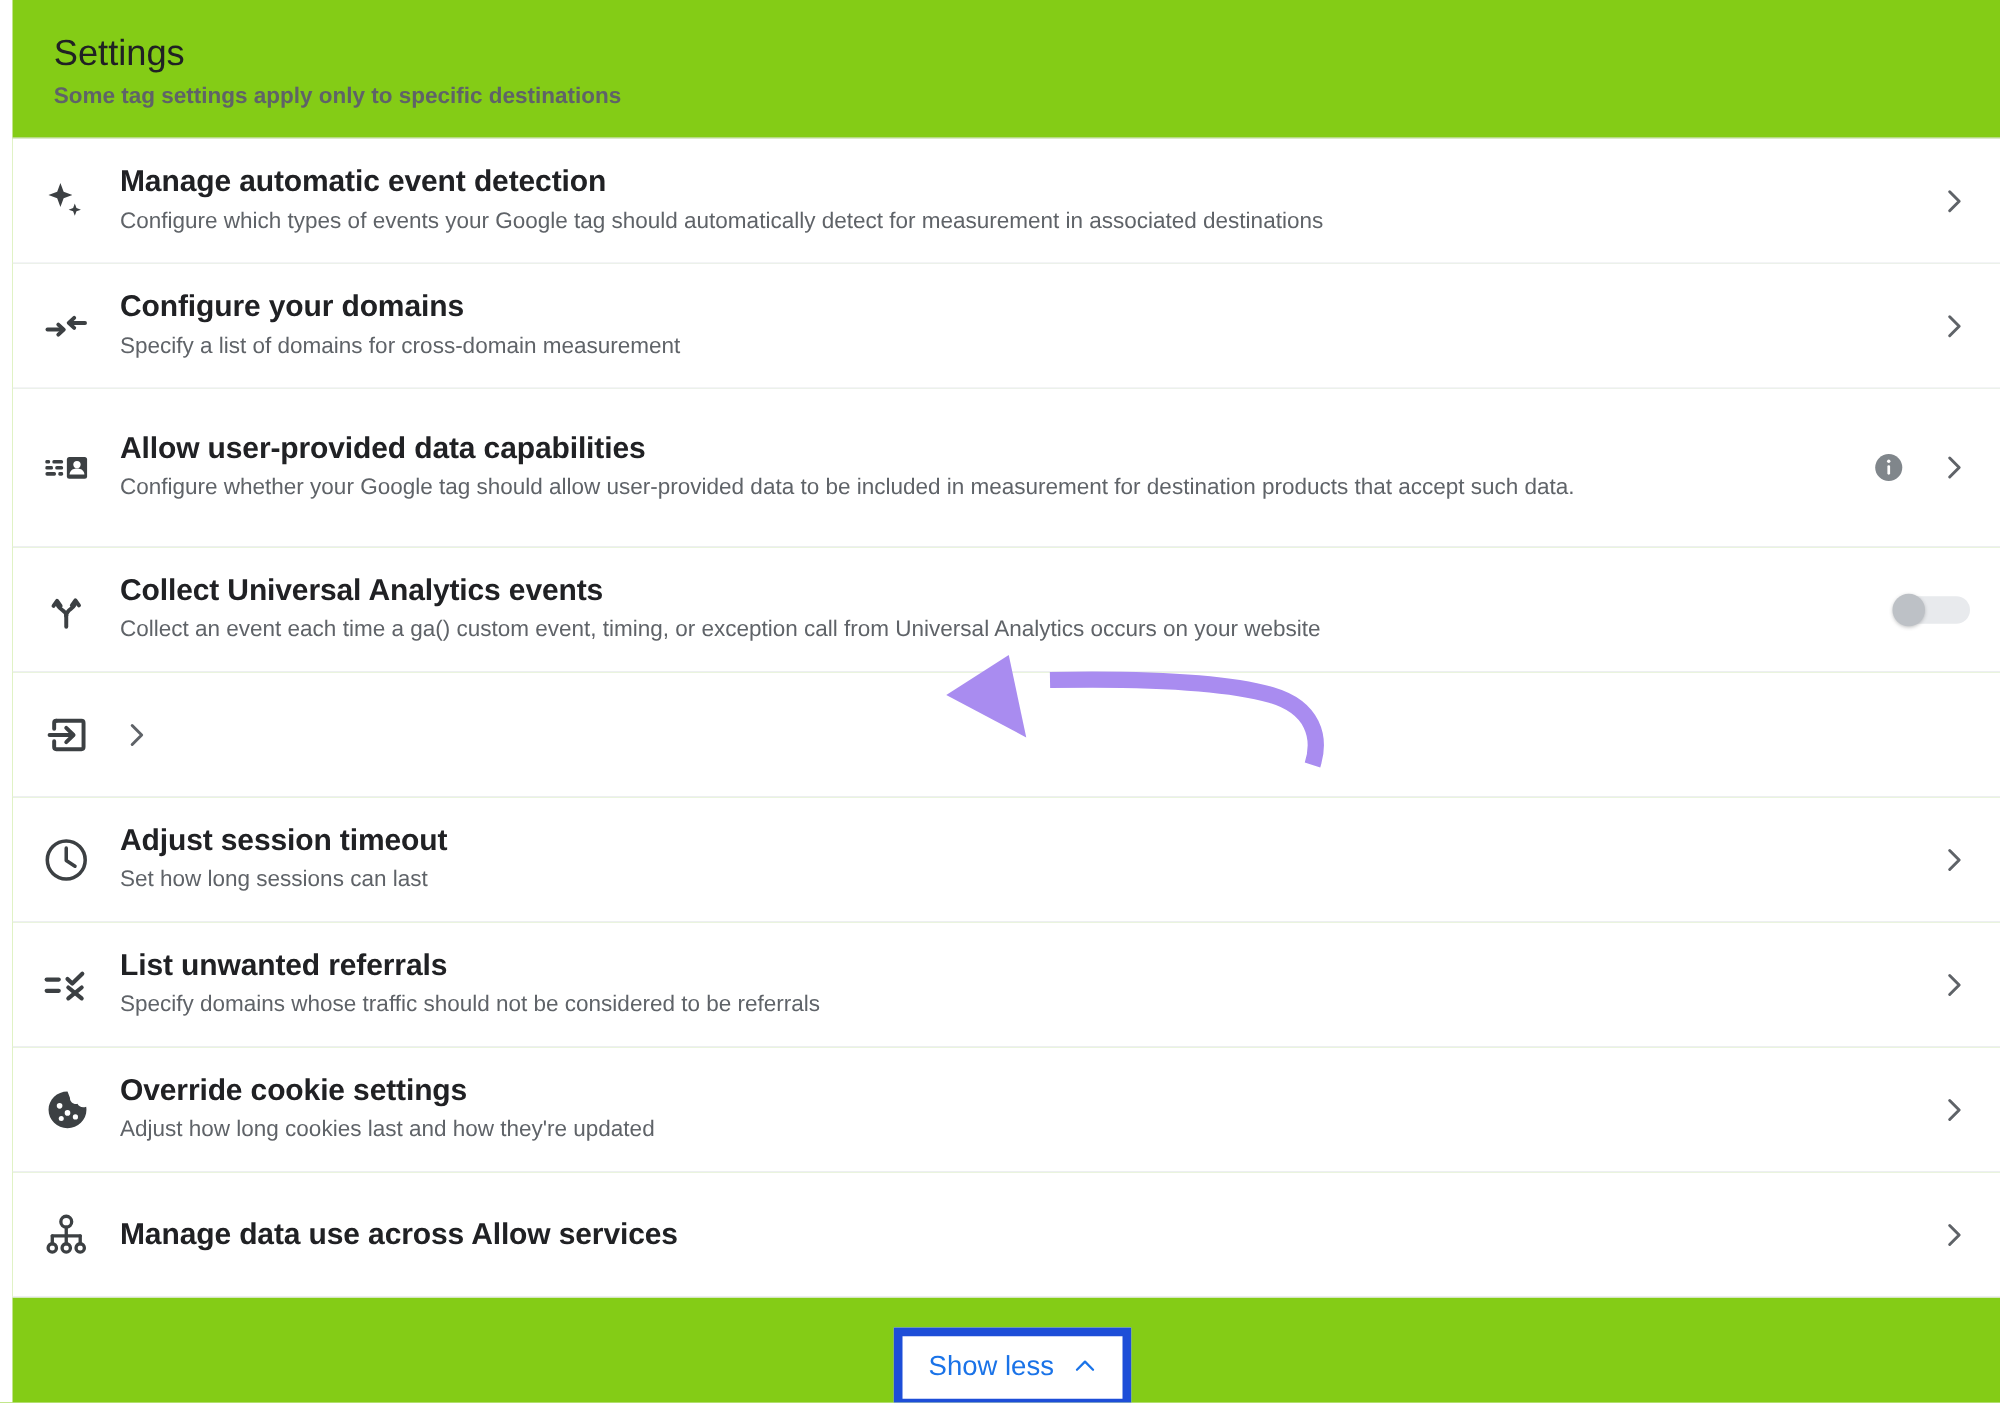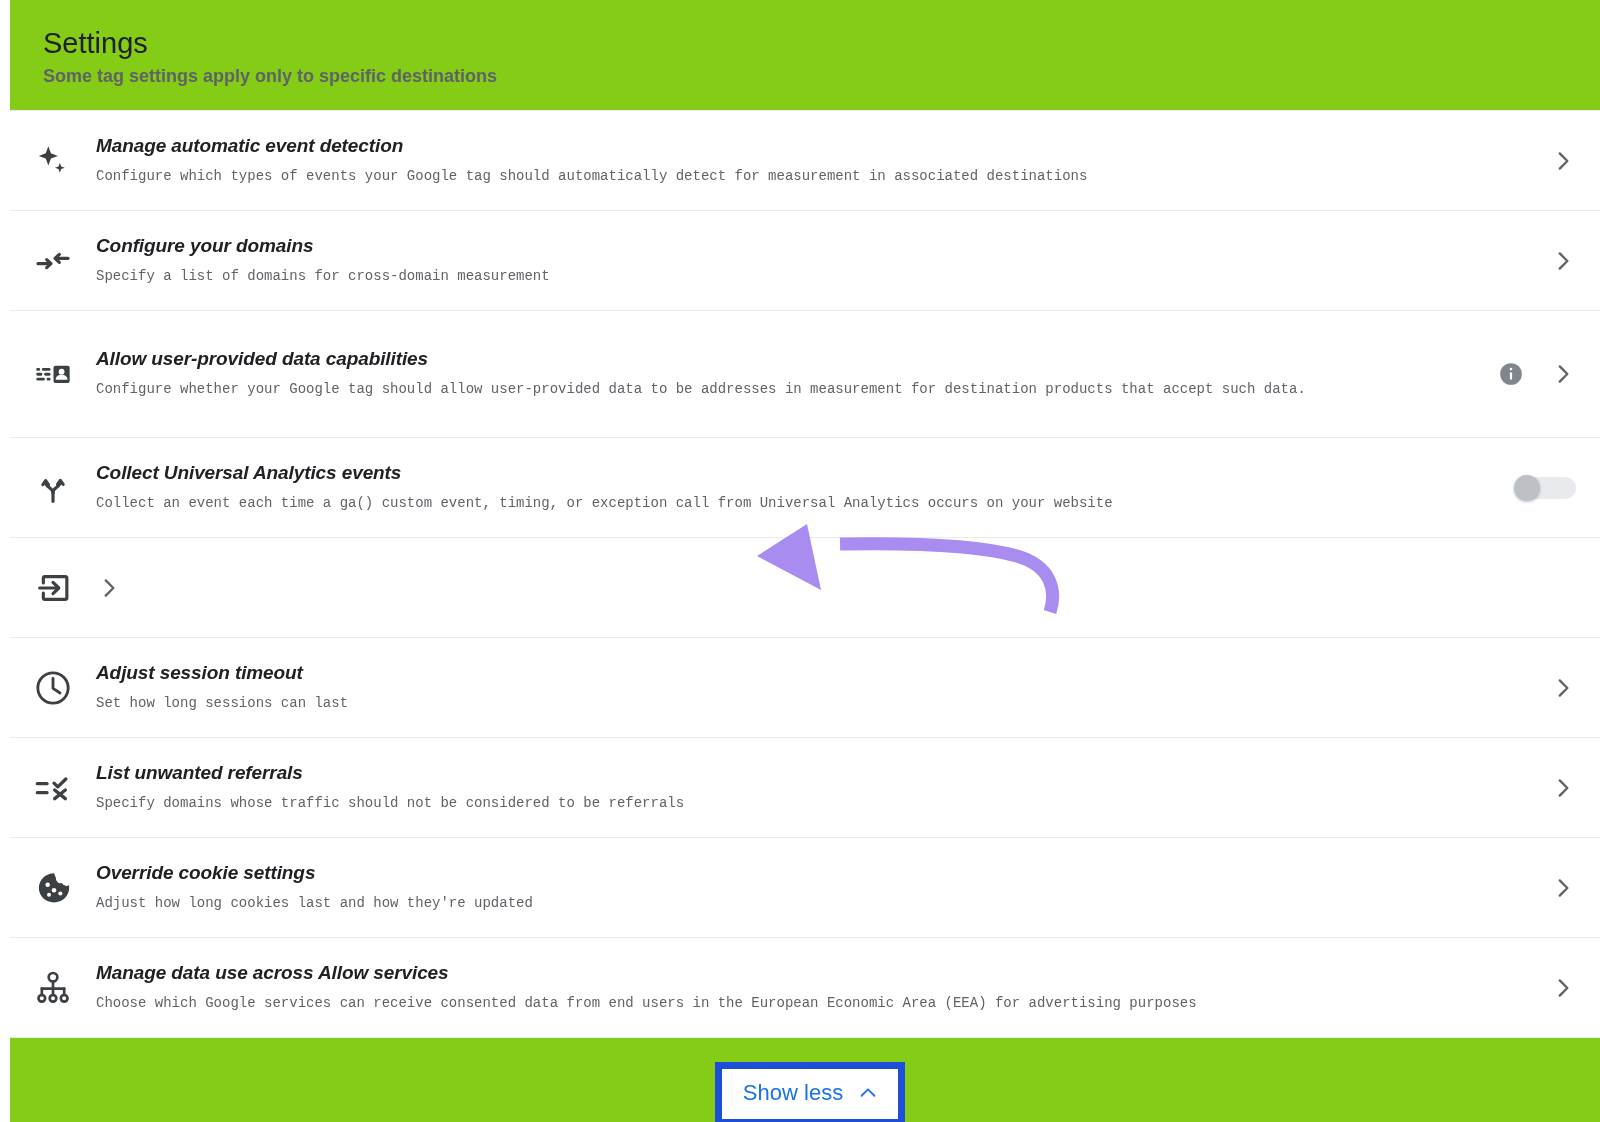--- a/index.html
+++ b/index.html
@@ -70,34 +70,32 @@
   }
   .row-icon svg {
     display: block;
   }
   .row-body {
     flex: 1 1 auto;
     padding-right: 20px;
     min-width: 0;
   }
   .row-title {
-    font-size: 19px;
+    font-size: 24px;
     font-weight: 700;
     color: #202124;
     line-height: 28px;
     letter-spacing: -0.1px;
-    font-style: italic;
   }
   .row-desc {
-    font-size: 14px;
+    font-size: 18px;
     color: #5f6368;
     line-height: 28px;
     margin-top: 2px;
     max-width: 1330px;
-    font-family: Liberation Mono, monospace;
   }
   .row-trail {
     flex: 0 0 auto;
     display: flex;
     align-items: center;
     gap: 26px;
   }
   .chevron-right {
     width: 26px;
     height: 26px;
@@ -239,21 +237,21 @@
           <rect x="6.7" y="11.3" width="3.8" height="1.7" rx="0.8"></rect>
           <rect x="2" y="14.2" width="5.1" height="1.7" rx="0.8"></rect>
           <rect x="8.2" y="14.2" width="2.3" height="1.7" rx="0.7"></rect>
           <rect x="12.3" y="7" width="9.7" height="10.4" rx="1.2"></rect>
           <circle cx="17.15" cy="10.6" r="1.75" fill="#ffffff"></circle>
           <path d="M13.6 15.4c0-1.9 1.6-2.9 3.55-2.9s3.55 1 3.55 2.9z" fill="#ffffff"></path>
         </svg>
       </div>
       <div class="row-body">
         <div class="row-title">Allow user-provided data capabilities</div>
-        <div class="row-desc">Configure whether your Google tag should allow user-provided data to be addresses in measurement for destination products that accept such data.</div>
+        <div class="row-desc">Configure whether your Google tag should allow user-provided data to be included in measurement for destination products that accept such data.</div>
       </div>
       <div class="row-trail">
         <svg class="info-icon" viewBox="0 0 24 24" fill="currentColor">
             <circle cx="12" cy="12" r="10"></circle>
             <rect x="11" y="10.3" width="2" height="7" rx="1" fill="#ffffff"></rect>
             <circle cx="12" cy="7.4" r="1.25" fill="#ffffff"></circle>
           </svg>
         <svg class="chevron-right" viewBox="0 0 24 24" fill="none" stroke="currentColor" stroke-width="2.2" stroke-linecap="round" stroke-linejoin="round">
             <polyline points="9 5 16 12 9 19"></polyline>
           </svg>
@@ -367,21 +365,20 @@
           <circle cx="18.7" cy="18.2" r="2.0"></circle>
           <line x1="12" y1="8.2" x2="12" y2="12.4"></line>
           <line x1="5.3" y1="16.2" x2="5.3" y2="12.4"></line>
           <line x1="18.7" y1="16.2" x2="18.7" y2="12.4"></line>
           <line x1="12" y1="16.2" x2="12" y2="12.4"></line>
           <line x1="5.3" y1="12.4" x2="18.7" y2="12.4"></line>
         </svg>
       </div>
       <div class="row-body">
         <div class="row-title">Manage data use across Allow services</div>
-        <div class="row-desc">Choose which Google services can receive consented data from end users in the European Economic Area (EEA) for advertising purposes</div>
       </div>
       <div class="row-trail">
         <svg class="chevron-right" viewBox="0 0 24 24" fill="none" stroke="currentColor" stroke-width="2.2" stroke-linecap="round" stroke-linejoin="round">
             <polyline points="9 5 16 12 9 19"></polyline>
           </svg>
       </div>
     </div>
 
   </div>
 

